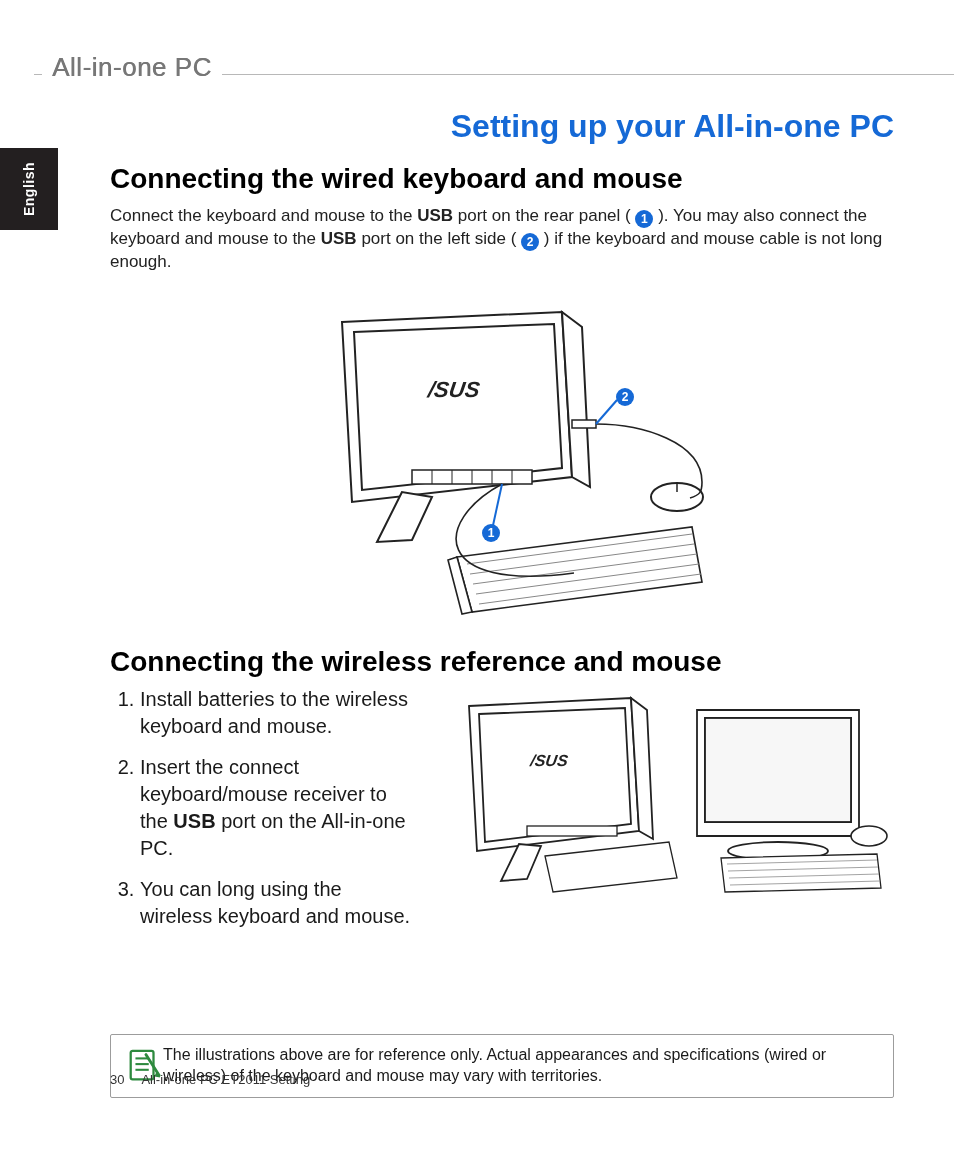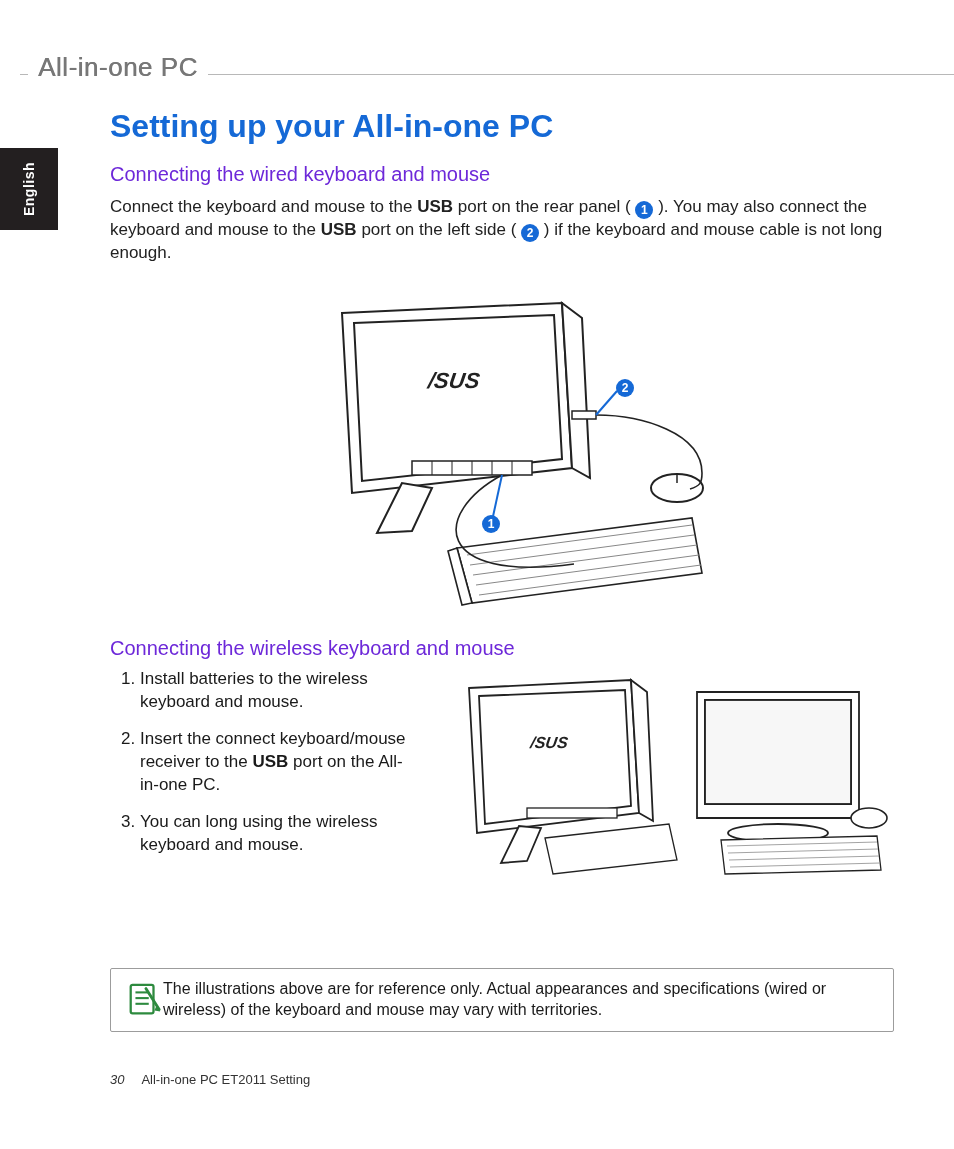--- a/index.html
+++ b/index.html
@@ -11,21 +11,21 @@
     width: 954px;
     height: 1149px;
     position: relative;
     overflow: hidden;
   }
 
   
   .header-rule {
     position: absolute;
     top: 62px;
-    left: 0; right: 0;
+    left: 14px; right: 0;
     height: 24px;
   }
   .header-rule .line {
     position: absolute;
     top: 12px;
     left: 20px;
     right: 0;
     height: 1px;
     background: #b8b8b8;
   }
@@ -65,31 +65,31 @@
 
   
   .page {
     position: absolute;
     left: 110px;
     right: 60px;
     top: 94px;
   }
 
   .title {
-    text-align: left;
+    text-align: right;
     color: #1569d6;
     font-weight: 800;
     font-size: 32px;
     margin: 14px 0 18px;
     font-family: "Arial Black", Arial, sans-serif;
   }
   .h2 {
-    color: #6d28d9;
-    font-weight: 400;
-    font-size: 20px;
+    color: #000000;
+    font-weight: 700;
+    font-size: 28px;
     margin: 8px 0 8px;
     font-family: "Arial Black", Arial, sans-serif;
   }
 
   .para {
     font-size: 17px;
     line-height: 1.35;
     color: #222;
     margin-top: 10px;
   }
@@ -117,21 +117,21 @@
 
   
   .row {
     display: flex;
     gap: 28px;
     align-items: flex-start;
     margin-top: 6px;
   }
   .steps {
     flex: 0 0 305px;
-    font-size: 17px;
+    font-size: 20px;
     line-height: 1.35;
   }
   .steps li { margin-bottom: 14px; list-style-position: outside; }
   .steps ol { padding-left: 30px; }
   .figcol { flex: 1 1 auto; }
 
   
   .note {
     margin-top: 90px;
     border: 1px solid #9c9c9c;
@@ -144,21 +144,21 @@
   .note-text { font-size: 16px; line-height: 1.3; }
 
   
   .footer {
     position: absolute;
     left: 110px;
     bottom: 62px;
     font-size: 13px;
     color: #333;
   }
-  .footer .pn { margin-right: 14px; font-style: italic; }
+  .footer .pn { margin-right: 14px; }
 </style>
 </head>
 <body>
 
 <div class="header-rule">
   <div class="line"></div>
   <div class="product">All-in-one PC</div>
 </div>
 
 <div class="lang-tab">
@@ -218,21 +218,21 @@
 
       <path d="M220 192 C 150 230, 150 300, 292 281" fill="none" stroke="#222" stroke-width="1.6"></path>
 
       <line x1="220" y1="192" x2="210" y2="238" stroke="#1569d6" stroke-width="2"></line>
       <line x1="314" y1="132" x2="335" y2="108" stroke="#1569d6" stroke-width="2"></line>
     </svg>
     <span class="circ" style="position:absolute; left:200px; top:232px;">1</span>
     <span class="circ" style="position:absolute; left:334px; top:96px;">2</span>
   </div>
 
-  <h2 class="h2">Connecting the wireless keyboard and mouse</h2>
+  <h2 class="h2">Connecting the wireless reference and mouse</h2>
 
   <div class="row">
     <div class="steps">
       <ol>
         <li><span>Install batteries to the wireless keyboard and mouse.</span></li>
         <li><span>Insert the connect keyboard/mouse receiver to the </span><span class="bold">USB</span><span> port on the All-in-one PC.</span></li>
         <li><span>You can long using the wireless keyboard and mouse.</span></li>
       </ol>
     </div>
     <div class="figcol">

